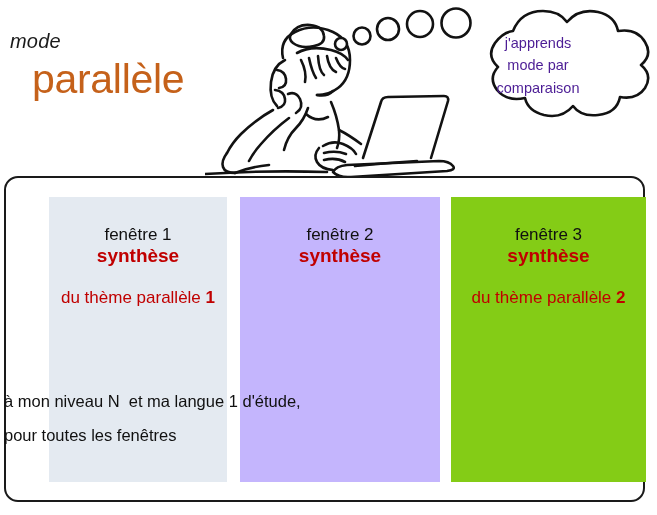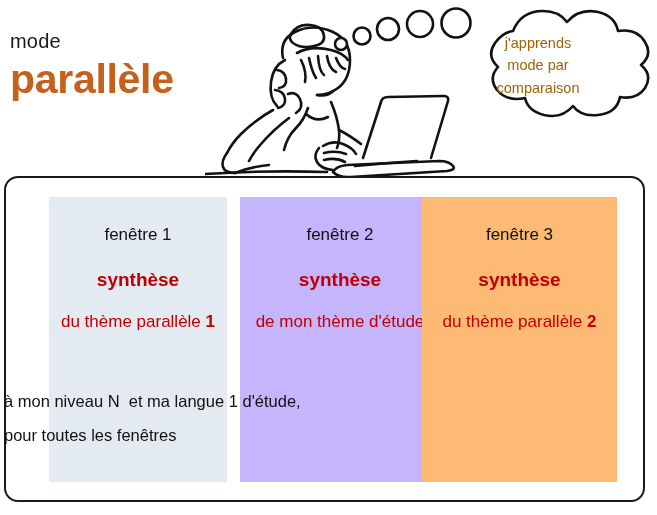--- a/index.html
+++ b/index.html
@@ -28,28 +28,30 @@
     position: absolute;
     left: 10px;
     top: 30px;
     width: 230px;
   }
   .mode-word {
     font-size: 20px;
     color: #1a1a1a;
     line-height: 1.15;
     letter-spacing: 0.2px;
+    font-style: italic;
   }
   .mode-title {
     font-size: 41px;
-    font-weight: bold;
+    font-weight: normal;
     color: #c5611a;
     line-height: 1.12;
     margin-top: 4px;
     letter-spacing: -0.3px;
+    margin-left: 22px;
   }
 
   
   .illustration {
     position: absolute;
     left: 205px;
     top: -2px;
     width: 250px;
     height: 180px;
   }
@@ -60,21 +62,21 @@
     width: 327px;
     height: 145px;
   }
   .bubble-text {
     position: absolute;
     left: 468px;
     top: 32px;
     width: 140px;
     text-align: center;
     font-size: 14.5px;
-    color: #a16207;
+    color: #4c1d95;
     line-height: 1.55;
   }
 
   
   .panel {
     position: absolute;
     left: 4px;
     top: 176px;
     width: 641px;
     height: 326px;
@@ -93,30 +95,29 @@
   }
   .col {
     position: absolute;
     top: 21px;
     height: 285px;
     text-align: center;
     box-sizing: border-box;
   }
   .col-1 { left: 45px;  width: 178px; background: #e4eaf1; }
   .col-2 { left: 236px; width: 200px; background: #c4b5fd; }
-  .col-3 { left: 418px; width: 195px; background: #fdba74; }
+  .col-3 { left: 447px; width: 195px; background: #84cc16; }
 
   .col-head {
     margin-top: 28px;
     font-size: 17px;
     color: #111111;
     line-height: 1.2;
   }
   .col-synth {
-    margin-top: 24px;
     font-size: 19px;
     font-weight: bold;
     color: #c00000;
     line-height: 1.2;
   }
   .col-desc {
     margin-top: 18px;
     font-size: 17px;
     color: #c00000;
     line-height: 1.45;
@@ -234,24 +235,20 @@
       <div class="col-synth">synthèse</div>
       <div class="col-desc">
         <span>du thème parallèle</span>
         <b>1</b>
       </div>
     </div>
 
     <div class="col col-2">
       <div class="col-head">fenêtre 2</div>
       <div class="col-synth">synthèse</div>
-      <div class="col-desc">
-        <span>de mon thème</span>
-        <span>d'étude</span>
-      </div>
     </div>
 
     <div class="col col-3">
       <div class="col-head">fenêtre 3</div>
       <div class="col-synth">synthèse</div>
       <div class="col-desc">
         <span>du thème parallèle</span>
         <b>2</b>
       </div>
     </div>

